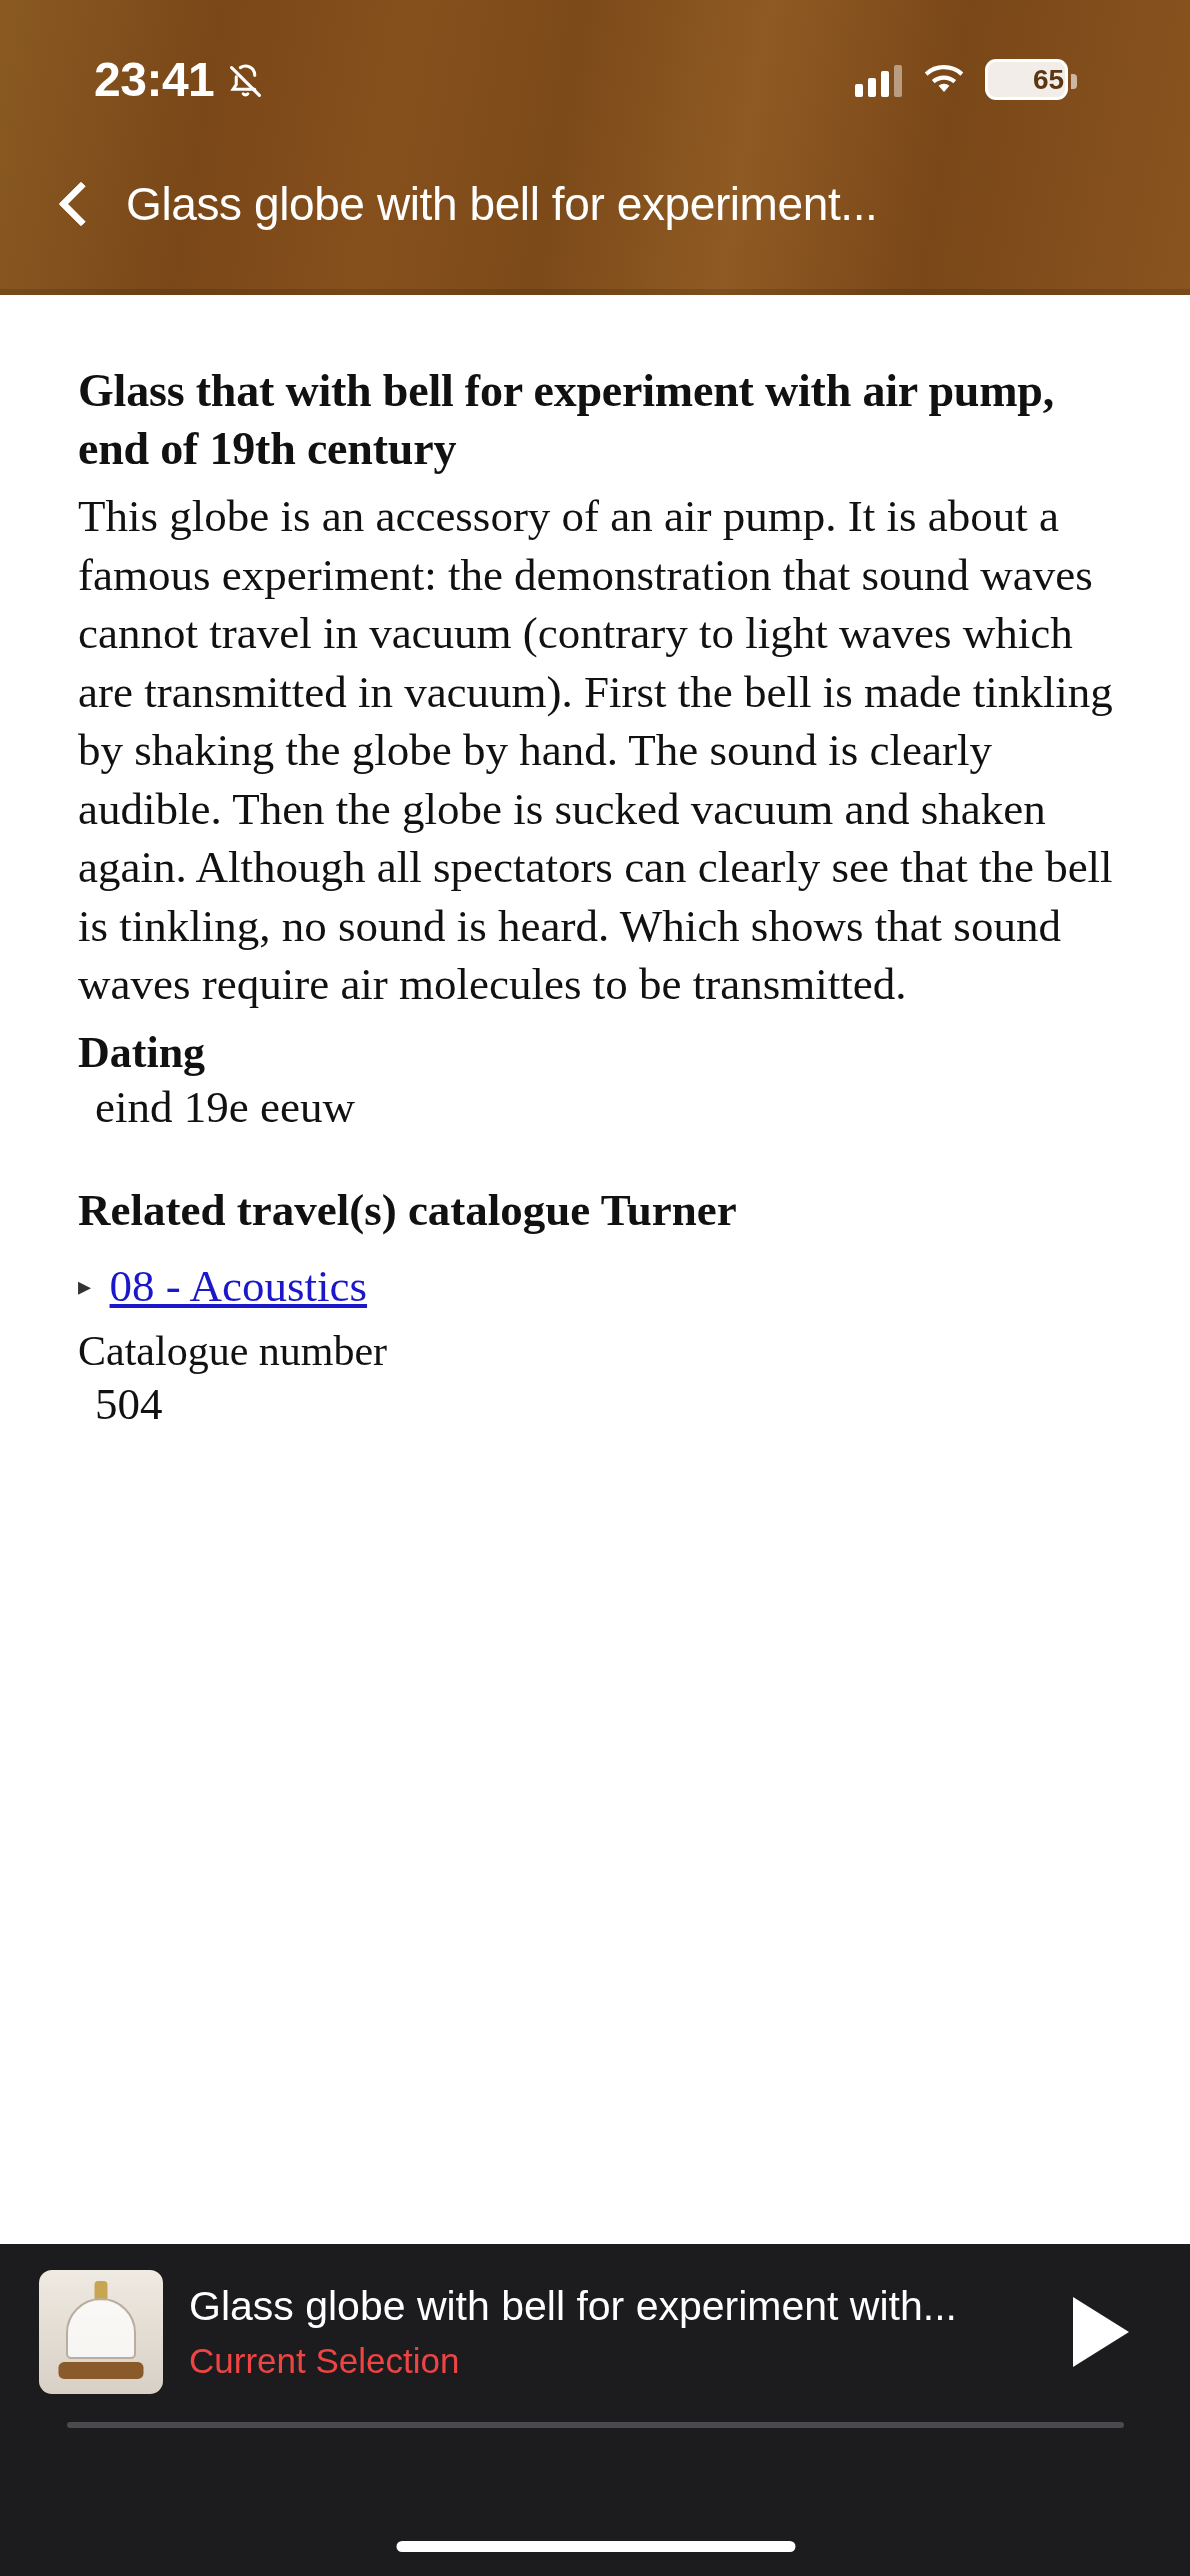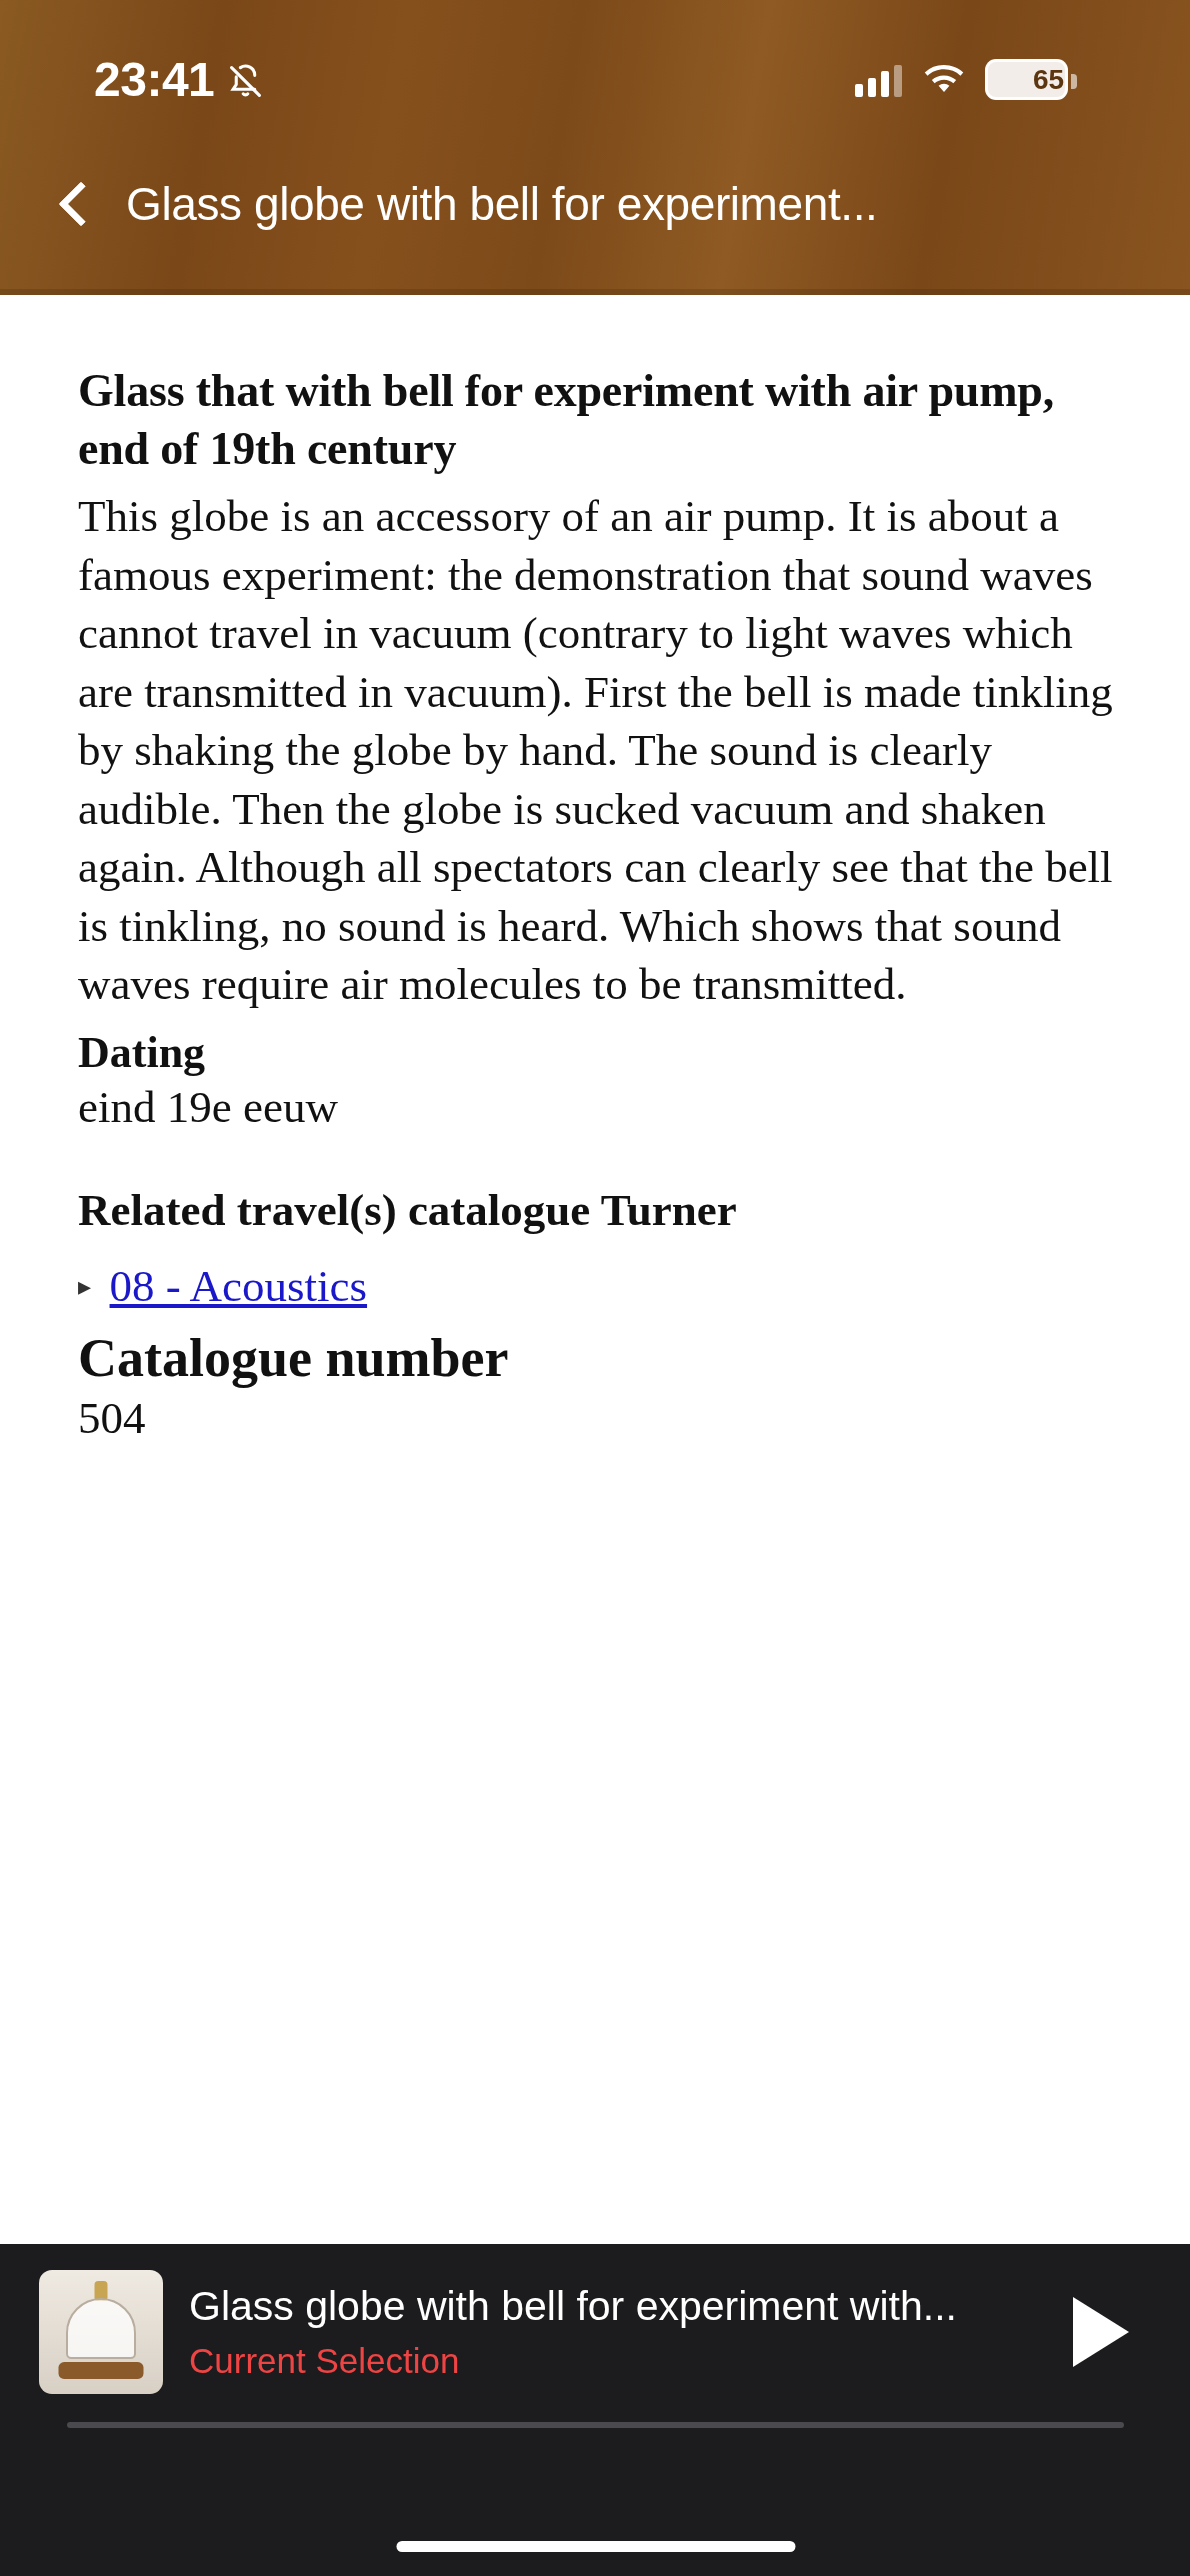--- a/index.html
+++ b/index.html
@@ -163,20 +163,21 @@
     margin-bottom: 13px;
   }
   .h-sub {
     font-size: 44px;
     font-weight: bold;
     margin-top: 1.9px;
   }
   .p-plain {
     font-size: 45px;
     line-height: 1.3;
+    margin-left: 17px;
   }
   .h-related {
     font-size: 45px;
     font-weight: bold;
     margin-top: 48px;
     margin-bottom: 24px;
   }
   .bullet-row {
     display: flex;
     align-items: baseline;
@@ -188,22 +189,22 @@
     font-size: 26px;
     line-height: 1;
     transform: translateY(-5.6px);
   }
   .link {
     color: #1a18c8;
     font-size: 45px;
     text-decoration: underline;
   }
   .h-cat {
-    font-size: 54px;
-    font-weight: bold;
+    font-size: 42px;
+    font-weight: normal;
     margin-top: 15px;
   }
 
   
   .player {
     position: absolute;
     left: 0; right: 0; bottom: 0;
     height: 332px;
     background: #1c1c1e;
     display: flex;

